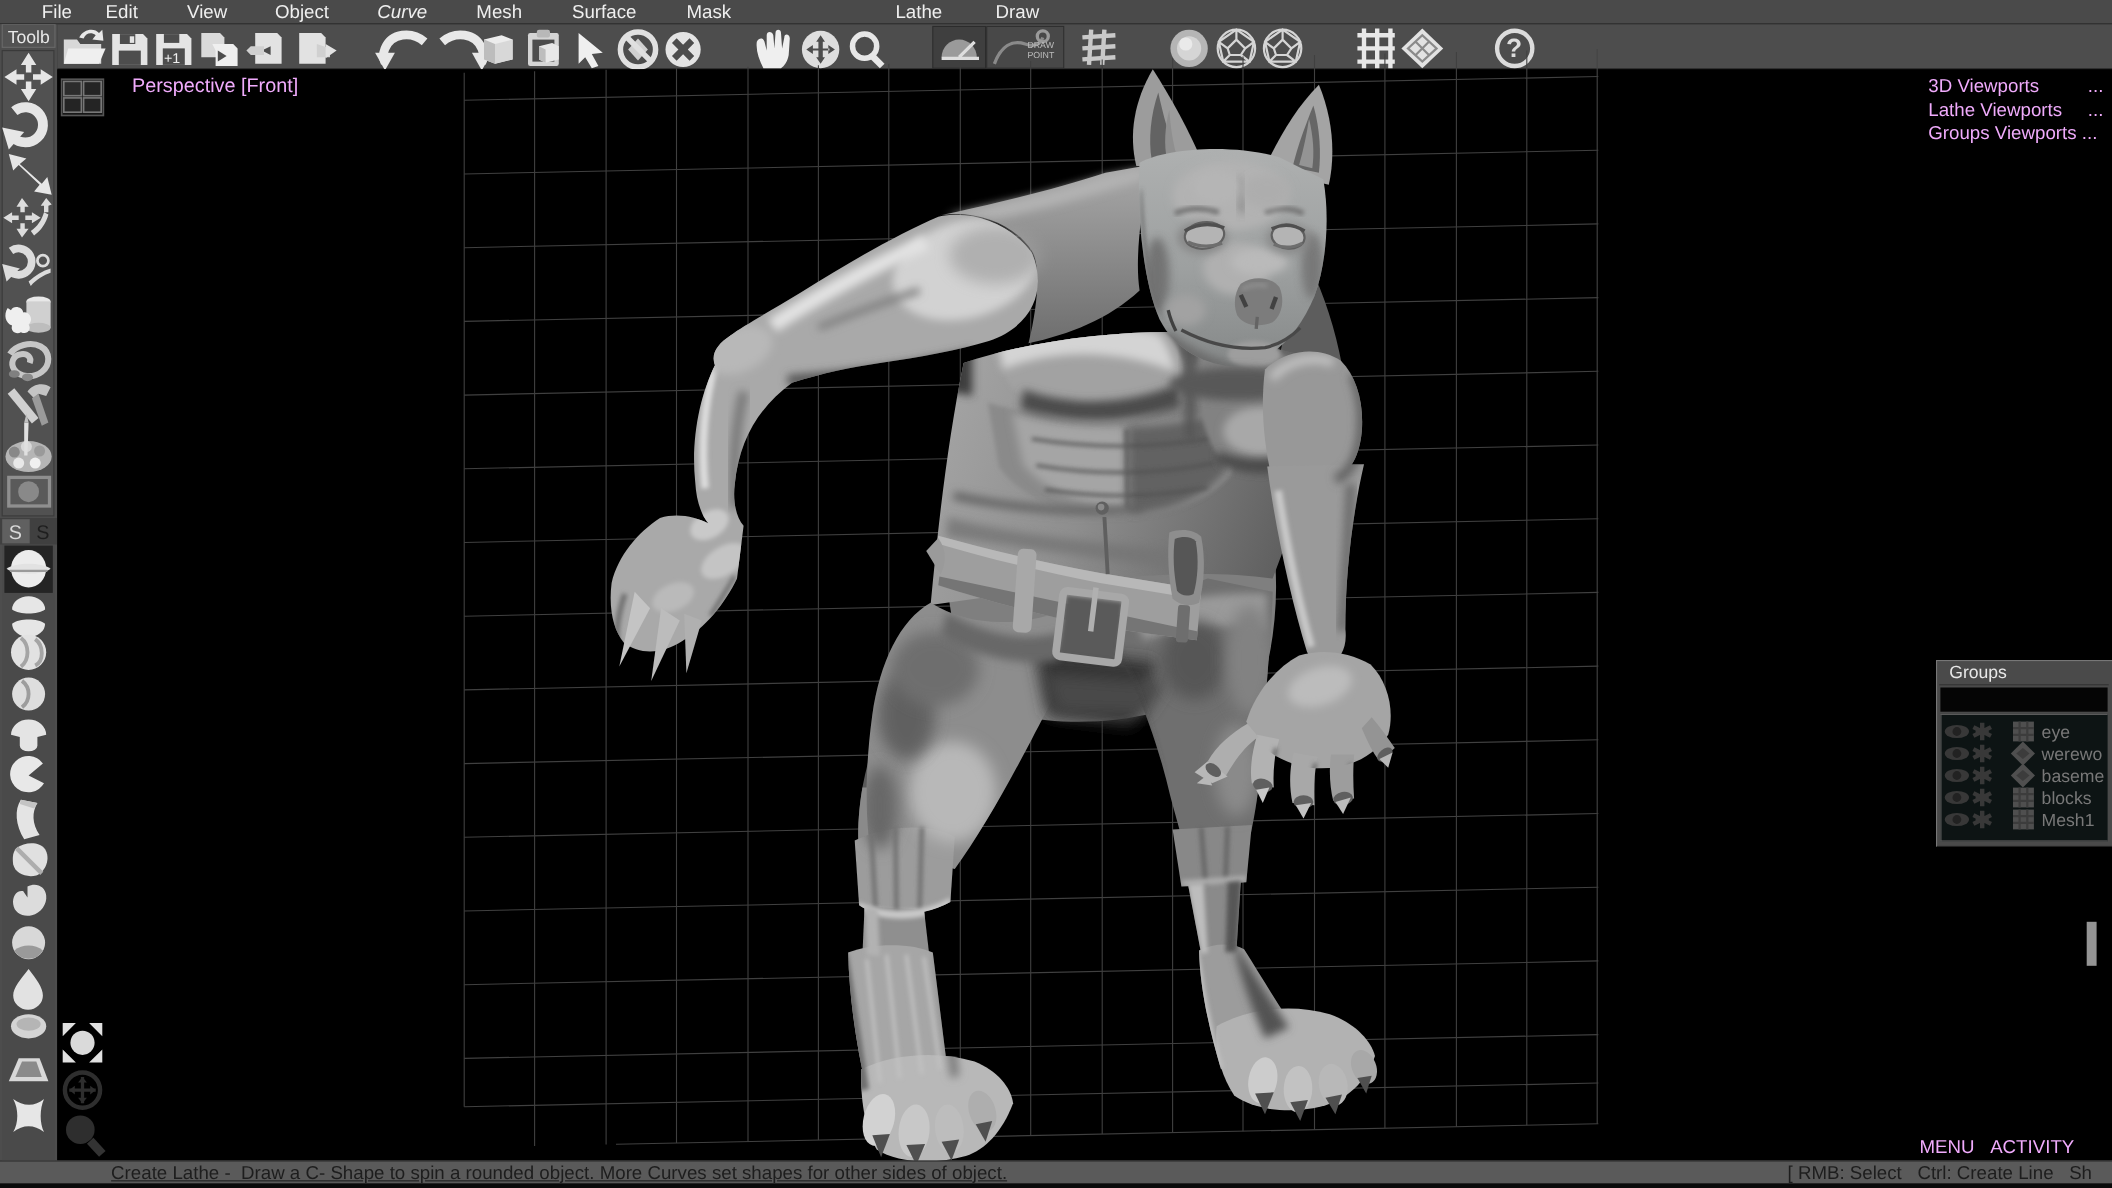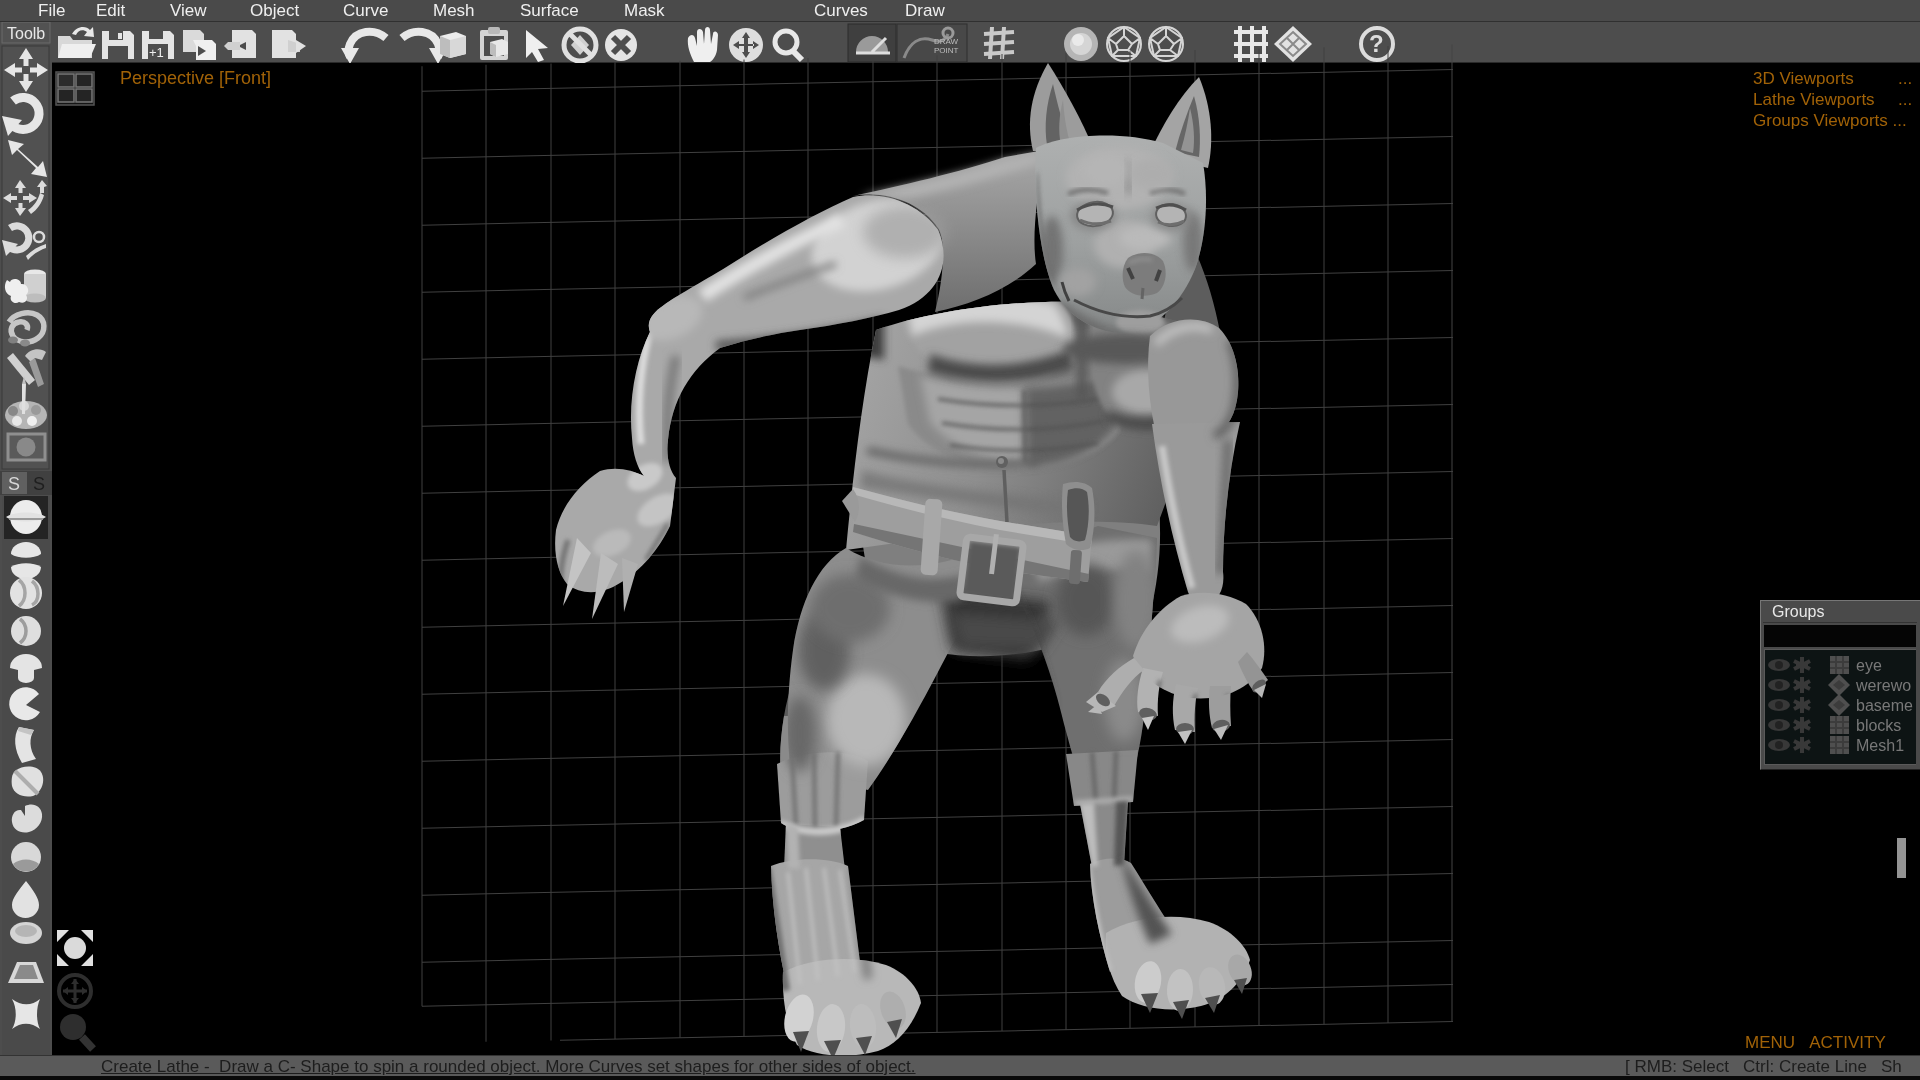--- a/index.html
+++ b/index.html
@@ -10,36 +10,36 @@
     background:#4a4a4a; border-bottom:1px solid #303030; }
   .mi { position:absolute; top:1px; color:#efefef; font-size:17px; }
   #toolbar { position:absolute; left:0; top:22px; width:1920px; height:41px;
     background:#4d4d4d; border-bottom:1px solid #2a2a2a; }
   #leftpanel { position:absolute; left:0; top:22px; width:52px; height:1033px;
     background:#4d4d4d; border-right:1px solid #2f2f2f; }
   #viewport { position:absolute; left:52px; top:63px; width:1868px; height:992px;
     background:#000; }
   #statusbar { position:absolute; left:0; top:1055px; width:1920px; height:21px;
     background:#5a5a5a; border-top:1px solid #333; color:#1d1d1d; font-size:17px; }
-  .vplabel { position:absolute; color:#a16207; font-size:17px; }
+  .vplabel { position:absolute; color:#f0abfc; font-size:17px; }
 </style>
 </head>
 <body>
 
 <div id="menubar">
   <span class="mi" style="left:38px;">File</span>
   <span class="mi" style="left:96px;">Edit</span>
   <span class="mi" style="left:170px;">View</span>
   <span class="mi" style="left:250px;">Object</span>
-  <span class="mi" style="left:343px;">Curve</span>
+  <span class="mi" style="left:343px;font-style:italic;">Curve</span>
   <span class="mi" style="left:433px;">Mesh</span>
   <span class="mi" style="left:520px;text-align:right;">Surface</span>
   <span class="mi" style="left:624px;">Mask</span>
   <span class="mi" style="left:725px;margin-top:43px;">Texture</span>
-  <span class="mi" style="left:814px;">Curves</span>
+  <span class="mi" style="left:814px;">Lathe</span>
   <span class="mi" style="left:905px;">Draw</span>
 </div>
 
 <div id="toolbar"></div>
 <svg id="tbicons" class="abs" style="left:0;top:22px;" width="1920" height="41" viewBox="0 0 1920 41">
   <g fill="#e2e2e2">
 
     <path d="M58,14 L70,14 L73,18 L92,18 L92,36 L58,36 Z" fill="#d8d8d8"></path>
     <path d="M62,22 L96,22 L90,36 L58,36 Z" fill="#efefef"></path>
     <path d="M72,12 C76,4 86,3 90,8 L93,5 L94,15 L84,14 L87,10 C83,7 78,8 76,13 Z" fill="#e8e8e8"></path>

